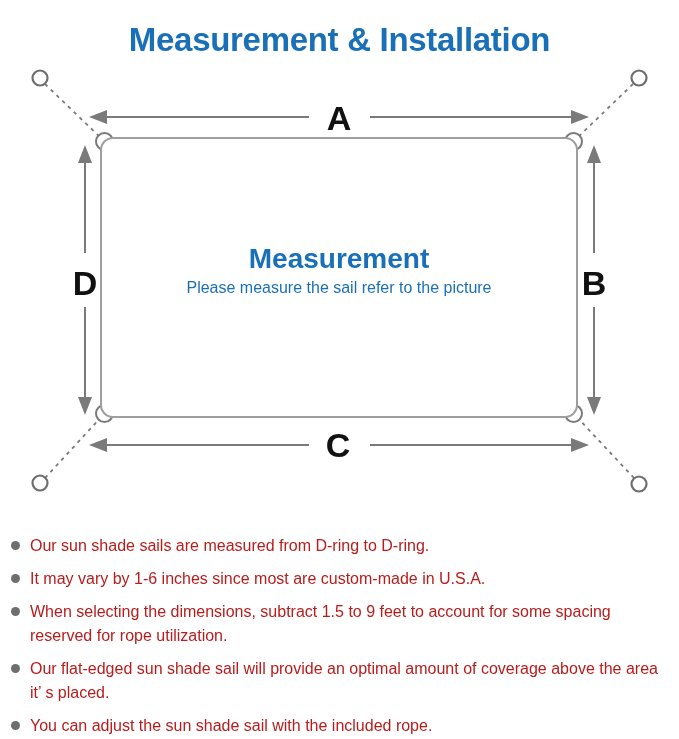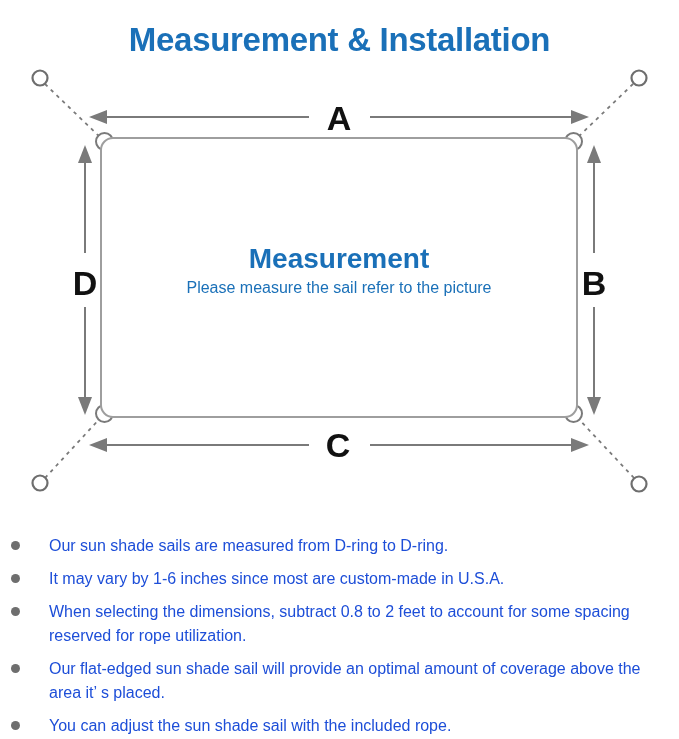--- a/index.html
+++ b/index.html
@@ -15,21 +15,21 @@
   .dim-label{font:700 34px "Liberation Sans","DejaVu Sans",sans-serif;fill:#111111;}
   .center-title{font:700 28px "Liberation Sans","DejaVu Sans",sans-serif;fill:#1a70b8;}
   .center-sub{font:16px "Liberation Sans","DejaVu Sans",sans-serif;fill:#1a70b8;}
   #notes{position:absolute;top:534px;left:10px;width:656px;}
   .note{display:flex;margin-bottom:9px;}
   .note-dot{
     flex:0 0 auto;width:9px;height:9px;border-radius:50%;
     background:#6e6e6e;margin:7px 10px 0 1px;
   }
   .note-text{
-    font-size:16px;line-height:24px;color:#1d4ed8;width:640px;margin-left:19px;
+    font-size:16px;line-height:24px;color:#b91c1c;width:640px;
   }
 </style>
 </head>
 <body>
 
 <div id="page">
 
   <h1 id="main-title">Measurement &amp; Installation</h1>
 
   <svg id="diagram-svg" width="679" height="470" viewBox="0 0 679 470">
@@ -86,21 +86,21 @@
     <div class="note">
       <span class="note-dot"></span>
       <span class="note-text">Our sun shade sails are measured from D-ring to D-ring.</span>
     </div>
     <div class="note">
       <span class="note-dot"></span>
       <span class="note-text">It may vary by 1-6 inches since most are custom-made in U.S.A.</span>
     </div>
     <div class="note">
       <span class="note-dot"></span>
-      <span class="note-text">When selecting the dimensions, subtract 0.8 to 2 feet to account for some spacing reserved for rope utilization.</span>
+      <span class="note-text">When selecting the dimensions, subtract 1.5 to 9 feet to account for some spacing reserved for rope utilization.</span>
     </div>
     <div class="note">
       <span class="note-dot"></span>
       <span class="note-text">Our flat-edged sun shade sail will provide an optimal amount of coverage above the area it’ s placed.</span>
     </div>
     <div class="note">
       <span class="note-dot"></span>
       <span class="note-text">You can adjust the sun shade sail with the included rope.</span>
     </div>
   </div>

